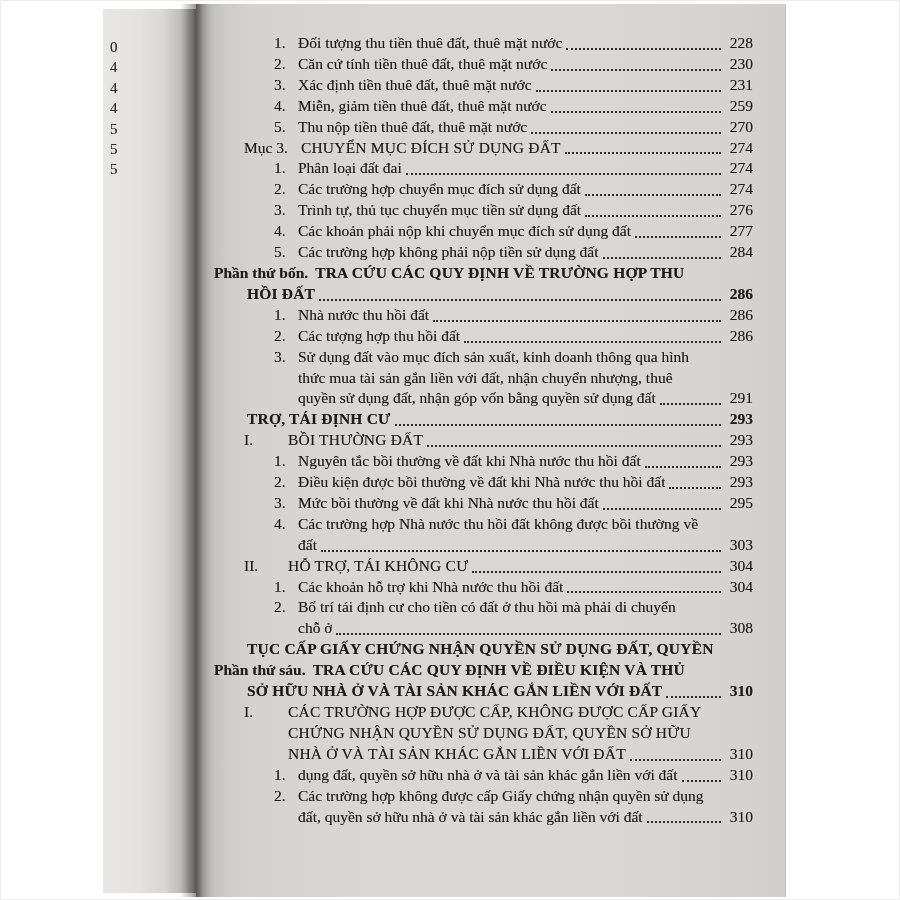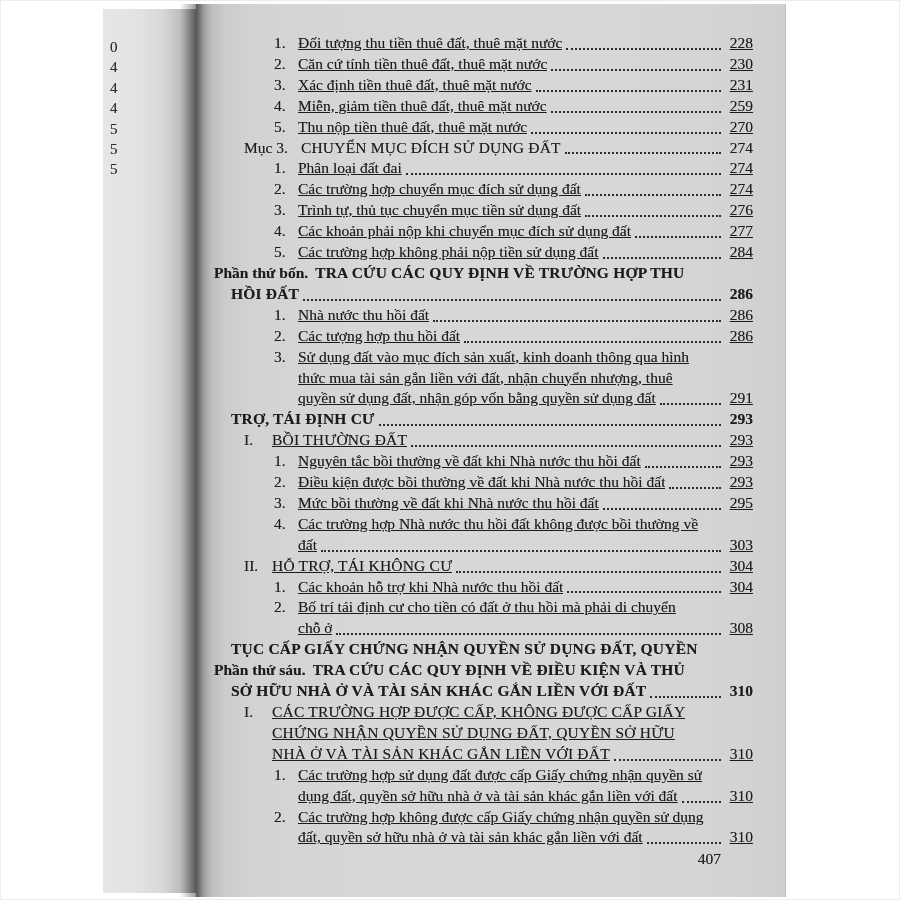--- a/index.html
+++ b/index.html
@@ -84,22 +84,22 @@
   .entry.arabic .num { width: 24px; }
   .entry.arabic .content { flex: 1; min-width: 0; }
   .entry.roman { display: flex; padding-left: 30px; }
   .entry.roman .num { width: 28px; }
   .entry.roman .content { flex: 1; min-width: 0; }
   .entry.muc { padding-left: 30px; }
   .entry.muc .txt { margin-left: 13px; }
   .entry.part { font-weight: bold; }
   .entry.part .txt.first { margin-left: 7px; }
   .entry.part .line.hang { padding-left: 17px; }
-  .content { min-width: 0; text-decoration: underline; }
-  .caps { letter-spacing: 0.2px; }
+  .content { min-width: 0; }
+  .caps { letter-spacing: 0.2px; margin-left: 16px; }
   .footer-num {
     text-align: right;
     padding-right: 32px;
     margin-top: 1px;
     font-size: 15.5px;
     text-shadow: 0 0 0.5px rgba(35,35,35,0.5);
   }
 </style>
 </head>
 <body>
@@ -408,41 +408,37 @@
             <span class="dots"></span>
             <span class="pg">310</span>
           </div>
         </div>
       </div>
 
       <div class="entry arabic">
         <span class="num">1.</span>
         <div class="content">
           <div class="line">
-              <span class="txt">Các trường hợp sử dụng đất được cấp Giấy chứng nhận quyền sử</span>
-            </div>
-          <div class="line">
             <span class="txt">dụng đất, quyền sở hữu nhà ở và tài sản khác gắn liền với đất</span>
             <span class="dots"></span>
             <span class="pg">310</span>
           </div>
         </div>
       </div>
       <div class="entry arabic">
         <span class="num">2.</span>
         <div class="content">
           <div class="line">
               <span class="txt">Các trường hợp không được cấp Giấy chứng nhận quyền sử dụng</span>
             </div>
           <div class="line">
             <span class="txt">đất, quyền sở hữu nhà ở và tài sản khác gắn liền với đất</span>
             <span class="dots"></span>
             <span class="pg">310</span>
           </div>
         </div>
       </div>
 
-      <div class="footer-num">407</div>
     </div>
   </div>
 
   <div class="gutter"></div>
 </div>
 
 </body></html>

